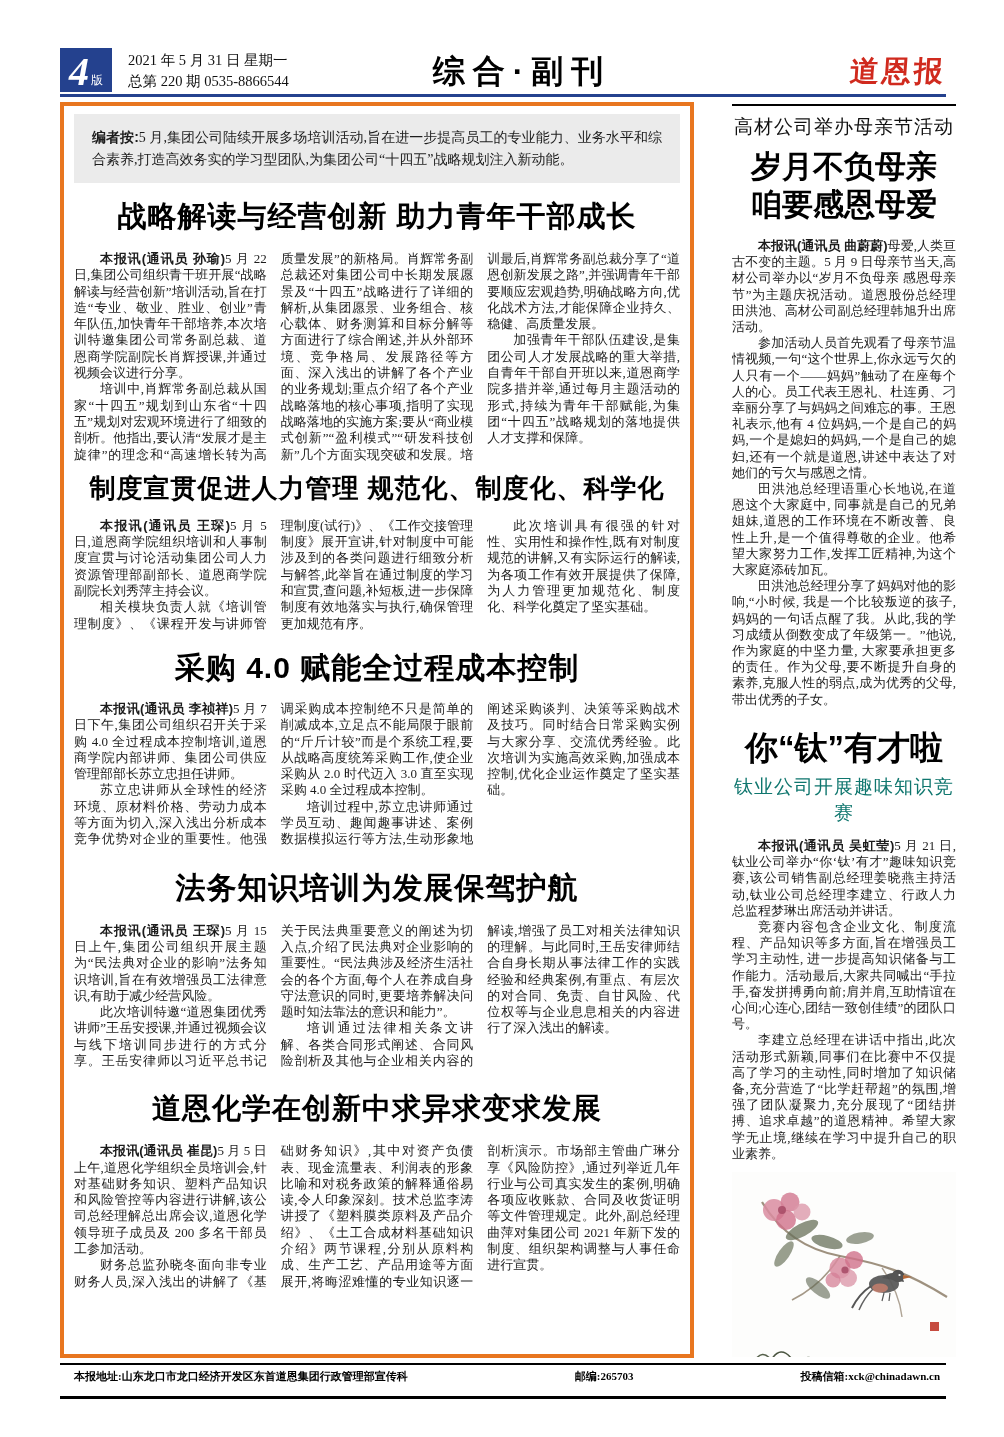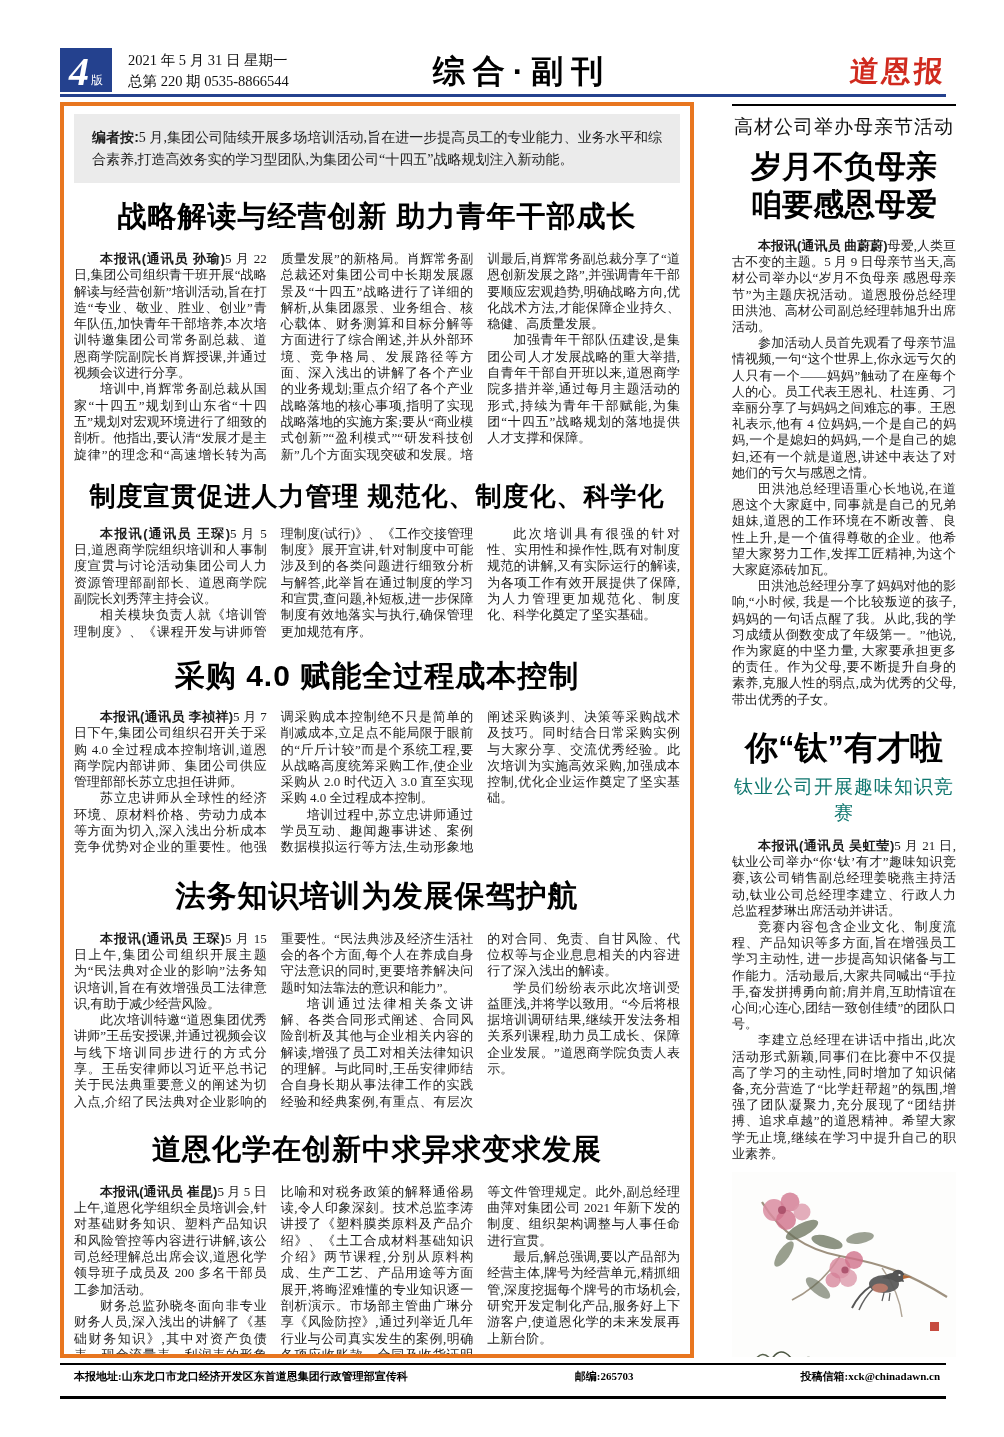--- a/index.html
+++ b/index.html
@@ -38,21 +38,21 @@
   .editor-note {
     background:#ebebeb; padding:12px 18px 12px 18px; font-size:14px; line-height:22px;
     text-align:justify; margin-bottom:6px;
   }
   .editor-note b { font-family:"Liberation Sans","DejaVu Sans",sans-serif; }
   .a-title {
     text-align:center; font-family:"Liberation Sans","DejaVu Sans",sans-serif;
     font-weight:bold; color:#000; letter-spacing:1px;
   }
   .t1 { font-size:29px; margin:14px 0 14px; }
-  .t2 { font-size:26px; margin:16px 0 12px; }
+  .t2 { font-size:26px; margin:8px 0 12px; }
   .t3 { font-size:30px; margin:16px 0 12px; }
   .t4 { font-size:30px; margin:20px 0 14px; }
   .t5 { font-size:29px; margin:20px 0 14px; }
   .cols { column-count:3; column-gap:14px; }
   .body-text { font-size:13px; line-height:16.3px; text-align:justify; }
   .para { text-indent:2em; margin:0; }
   .para .lead { font-family:"Liberation Sans","DejaVu Sans",sans-serif; }
 
   
   .right-col { position:absolute; left:732px; top:104px; width:224px; height:1253px; overflow:hidden; }
@@ -134,30 +134,28 @@
         <p class="para">培训过程中,苏立忠讲师通过学员互动、趣闻趣事讲述、案例数据模拟运行等方法,生动形象地阐述采购谈判、决策等采购战术及技巧。同时结合日常采购实例与大家分享、交流优秀经验。此次培训为实施高效采购,加强成本控制,优化企业运作奠定了坚实基础。</p>
       </div>
     </div>
 
     <div class="article">
       <h2 class="a-title t4">法务知识培训为发展保驾护航</h2>
       <div class="cols body-text">
         <p class="para"><b class="lead">本报讯(通讯员  王琛)</b><span>5 月 15 日上午,集团公司组织开展主题为“民法典对企业的影响”法务知识培训,旨在有效增强员工法律意识,有助于减少经营风险。</span></p>
         <p class="para">此次培训特邀“道恩集团优秀讲师”王岳安授课,并通过视频会议与线下培训同步进行的方式分享。王岳安律师以习近平总书记关于民法典重要意义的阐述为切入点,介绍了民法典对企业影响的重要性。“民法典涉及经济生活社会的各个方面,每个人在养成自身守法意识的同时,更要培养解决问题时知法靠法的意识和能力”。</p>
         <p class="para">培训通过法律相关条文讲解、各类合同形式阐述、合同风险剖析及其他与企业相关内容的解读,增强了员工对相关法律知识的理解。与此同时,王岳安律师结合自身长期从事法律工作的实践经验和经典案例,有重点、有层次的对合同、免责、自甘风险、代位权等与企业息息相关的内容进行了深入浅出的解读。</p>
-        <p class="para">学员们纷纷表示此次培训受益匪浅,并将学以致用。“今后将根据培训调研结果,继续开发法务相关系列课程,助力员工成长、保障企业发展。”道恩商学院负责人表示。</p>
       </div>
     </div>
 
     <div class="article">
       <h2 class="a-title t5">道恩化学在创新中求异求变求发展</h2>
       <div class="cols body-text">
         <p class="para"><b class="lead">本报讯(通讯员  崔昆)</b><span>5 月 5 日上午,道恩化学组织全员培训会,针对基础财务知识、塑料产品知识和风险管控等内容进行讲解,该公司总经理解总出席会议,道恩化学领导班子成员及 200 多名干部员工参加活动。</span></p>
         <p class="para">财务总监孙晓冬面向非专业财务人员,深入浅出的讲解了《基础财务知识》,其中对资产负债表、现金流量表、利润表的形象比喻和对税务政策的解释通俗易读,令人印象深刻。技术总监李涛讲授了《塑料膜类原料及产品介绍》、《土工合成材料基础知识介绍》两节课程,分别从原料构成、生产工艺、产品用途等方面展开,将晦涩难懂的专业知识逐一剖析演示。市场部主管曲广琳分享《风险防控》,通过列举近几年行业与公司真实发生的案例,明确各项应收账款、合同及收货证明等文件管理规定。此外,副总经理曲萍对集团公司 2021 年新下发的制度、组织架构调整与人事任命进行宣贯。</p>
-        <p class="para">最后,解总强调,要以产品部为经营主体,牌号为经营单元,精抓细管,深度挖掘每个牌号的市场机会,研究开发定制化产品,服务好上下游客户,使道恩化学的未来发展再上新台阶。</p>
       </div>
     </div>
   </div>
 
   <div class="right-col">
     <div class="right-rule"></div>
     <div class="kicker">高材公司举办母亲节活动</div>
     <h1 class="r-title">
       <span>岁月不负母亲</span><br>
       <span>咱要感恩母爱</span>

